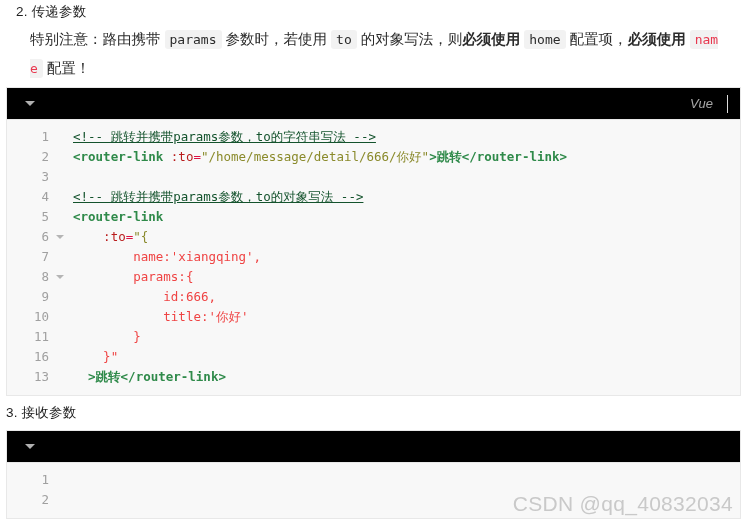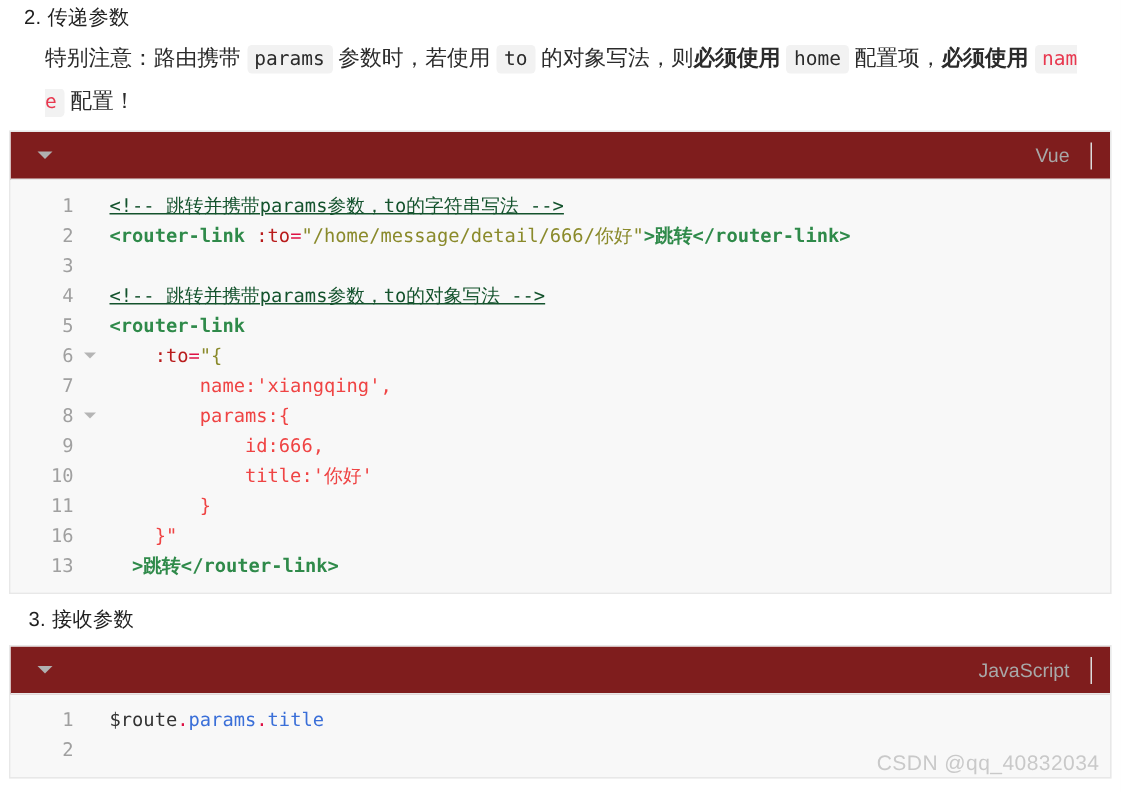--- a/index.html
+++ b/index.html
@@ -19,21 +19,21 @@
   
   .heading {
     font-size: 13.5px;
     line-height: 18px;
     color: #1f1f1f;
     padding: 3px 0 0 6px;
     letter-spacing: .2px;
     white-space: nowrap;
   }
   .heading-2 { margin-top: 0; padding-left: 16px; }
-  .heading-3 { margin-top: 0; padding-top: 8px; margin-left: 13px; }
+  .heading-3 { margin-top: 0; padding-top: 8px; }
 
   
   .notice {
     font-size: 14.5px;
     line-height: 28px;
     color: #2b2b2b;
     padding: 4px 0 0 30px;
     width: 725px;
     box-sizing: border-box;
     word-break: break-all;
@@ -53,27 +53,28 @@
 
   
   .codeblock {
     border: 1px solid #e8e8e8;
     background: #f8f8f8;
     margin: 8px 6px 0 6px;
     overflow: hidden;
   }
   .cb-header {
     height: 32px;
-    background: #7f1d1d;
+    background: #000000;
     border-bottom: 1px solid #e8e8e8;
     display: flex;
     align-items: center;
     justify-content: space-between;
     padding: 0 0 0 18px;
     box-sizing: border-box;
+    font-style: italic;
   }
   .fold-caret {
     width: 0; height: 0;
     border-left: 5px solid transparent;
     border-right: 5px solid transparent;
     border-top: 5px solid #b0b0b0;
     cursor: pointer;
   }
   .cb-lang-wrap {
     display: flex;
@@ -141,21 +142,21 @@
   .t-prop { color: #ef4444; }
   .t-var  { color: #333333; }
   .t-dot  { color: #d14; }
   .t-blue { color: #3a6fd8; }
 
   
   .watermark {
     position: absolute;
     right: 14px;
     bottom: 12px;
-    font-size: 14px;
+    font-size: 21px;
     color: #c9c9c9;
     font-family: "Liberation Sans", sans-serif;
     letter-spacing: .3px;
     pointer-events: none;
   }
 </style>
 </head>
 <body>
 
 <div class="heading heading-2">2. 传递参数</div>
@@ -190,27 +191,23 @@
       </div>
     <div class="codelines"><div class="cl"><span class="t-com">&lt;!-- 跳转并携带params参数，to的字符串写法 --&gt;</span></div><div class="cl"><span class="t-tag">&lt;router-link</span><span class="t-plain"> </span><span class="t-attr">:to</span><span class="t-op">=</span><span class="t-str">"/home/message/detail/666/你好"</span><span class="t-tag">&gt;跳转&lt;/router-link&gt;</span></div><div class="cl">&nbsp;</div><div class="cl"><span class="t-com">&lt;!-- 跳转并携带params参数，to的对象写法 --&gt;</span></div><div class="cl"><span class="t-tag">&lt;router-link</span></div><div class="cl"><span class="t-plain">    </span><span class="t-attr">:to</span><span class="t-op">=</span><span class="t-str">"{</span></div><div class="cl"><span class="t-prop">        name:'xiangqing',</span></div><div class="cl"><span class="t-prop">        params:{</span></div><div class="cl"><span class="t-prop">            id:666,</span></div><div class="cl"><span class="t-prop">            title:'你好'</span></div><div class="cl"><span class="t-prop">        }</span></div><div class="cl"><span class="t-prop">    }"</span></div><div class="cl"><span class="t-tag">  &gt;跳转&lt;/router-link&gt;</span></div></div>
   </div>
 </div>
 
 <div class="heading heading-3">3. 接收参数</div>
 
 <div class="codeblock">
   <div class="cb-header">
     <div class="fold-caret"></div>
-    <div class="cb-lang-wrap">
-      <div class="cb-lang">JavaScript</div>
-      <div class="cb-divider"></div>
-    </div>
   </div>
   <div class="cb-body">
     <div class="gutter">
         <div class="ln">1</div>
         <div class="ln">2</div>
       </div>
-    <div class="codelines"><div class="cl"><span class="t-var">$route</span><span class="t-dot">.</span><span class="t-blue">params</span><span class="t-dot">.</span><span class="t-blue">title</span></div></div>
+    <div class="codelines"></div>
   </div>
 </div>
 
 <div class="watermark">CSDN @qq_40832034</div>
 
 </body></html>

